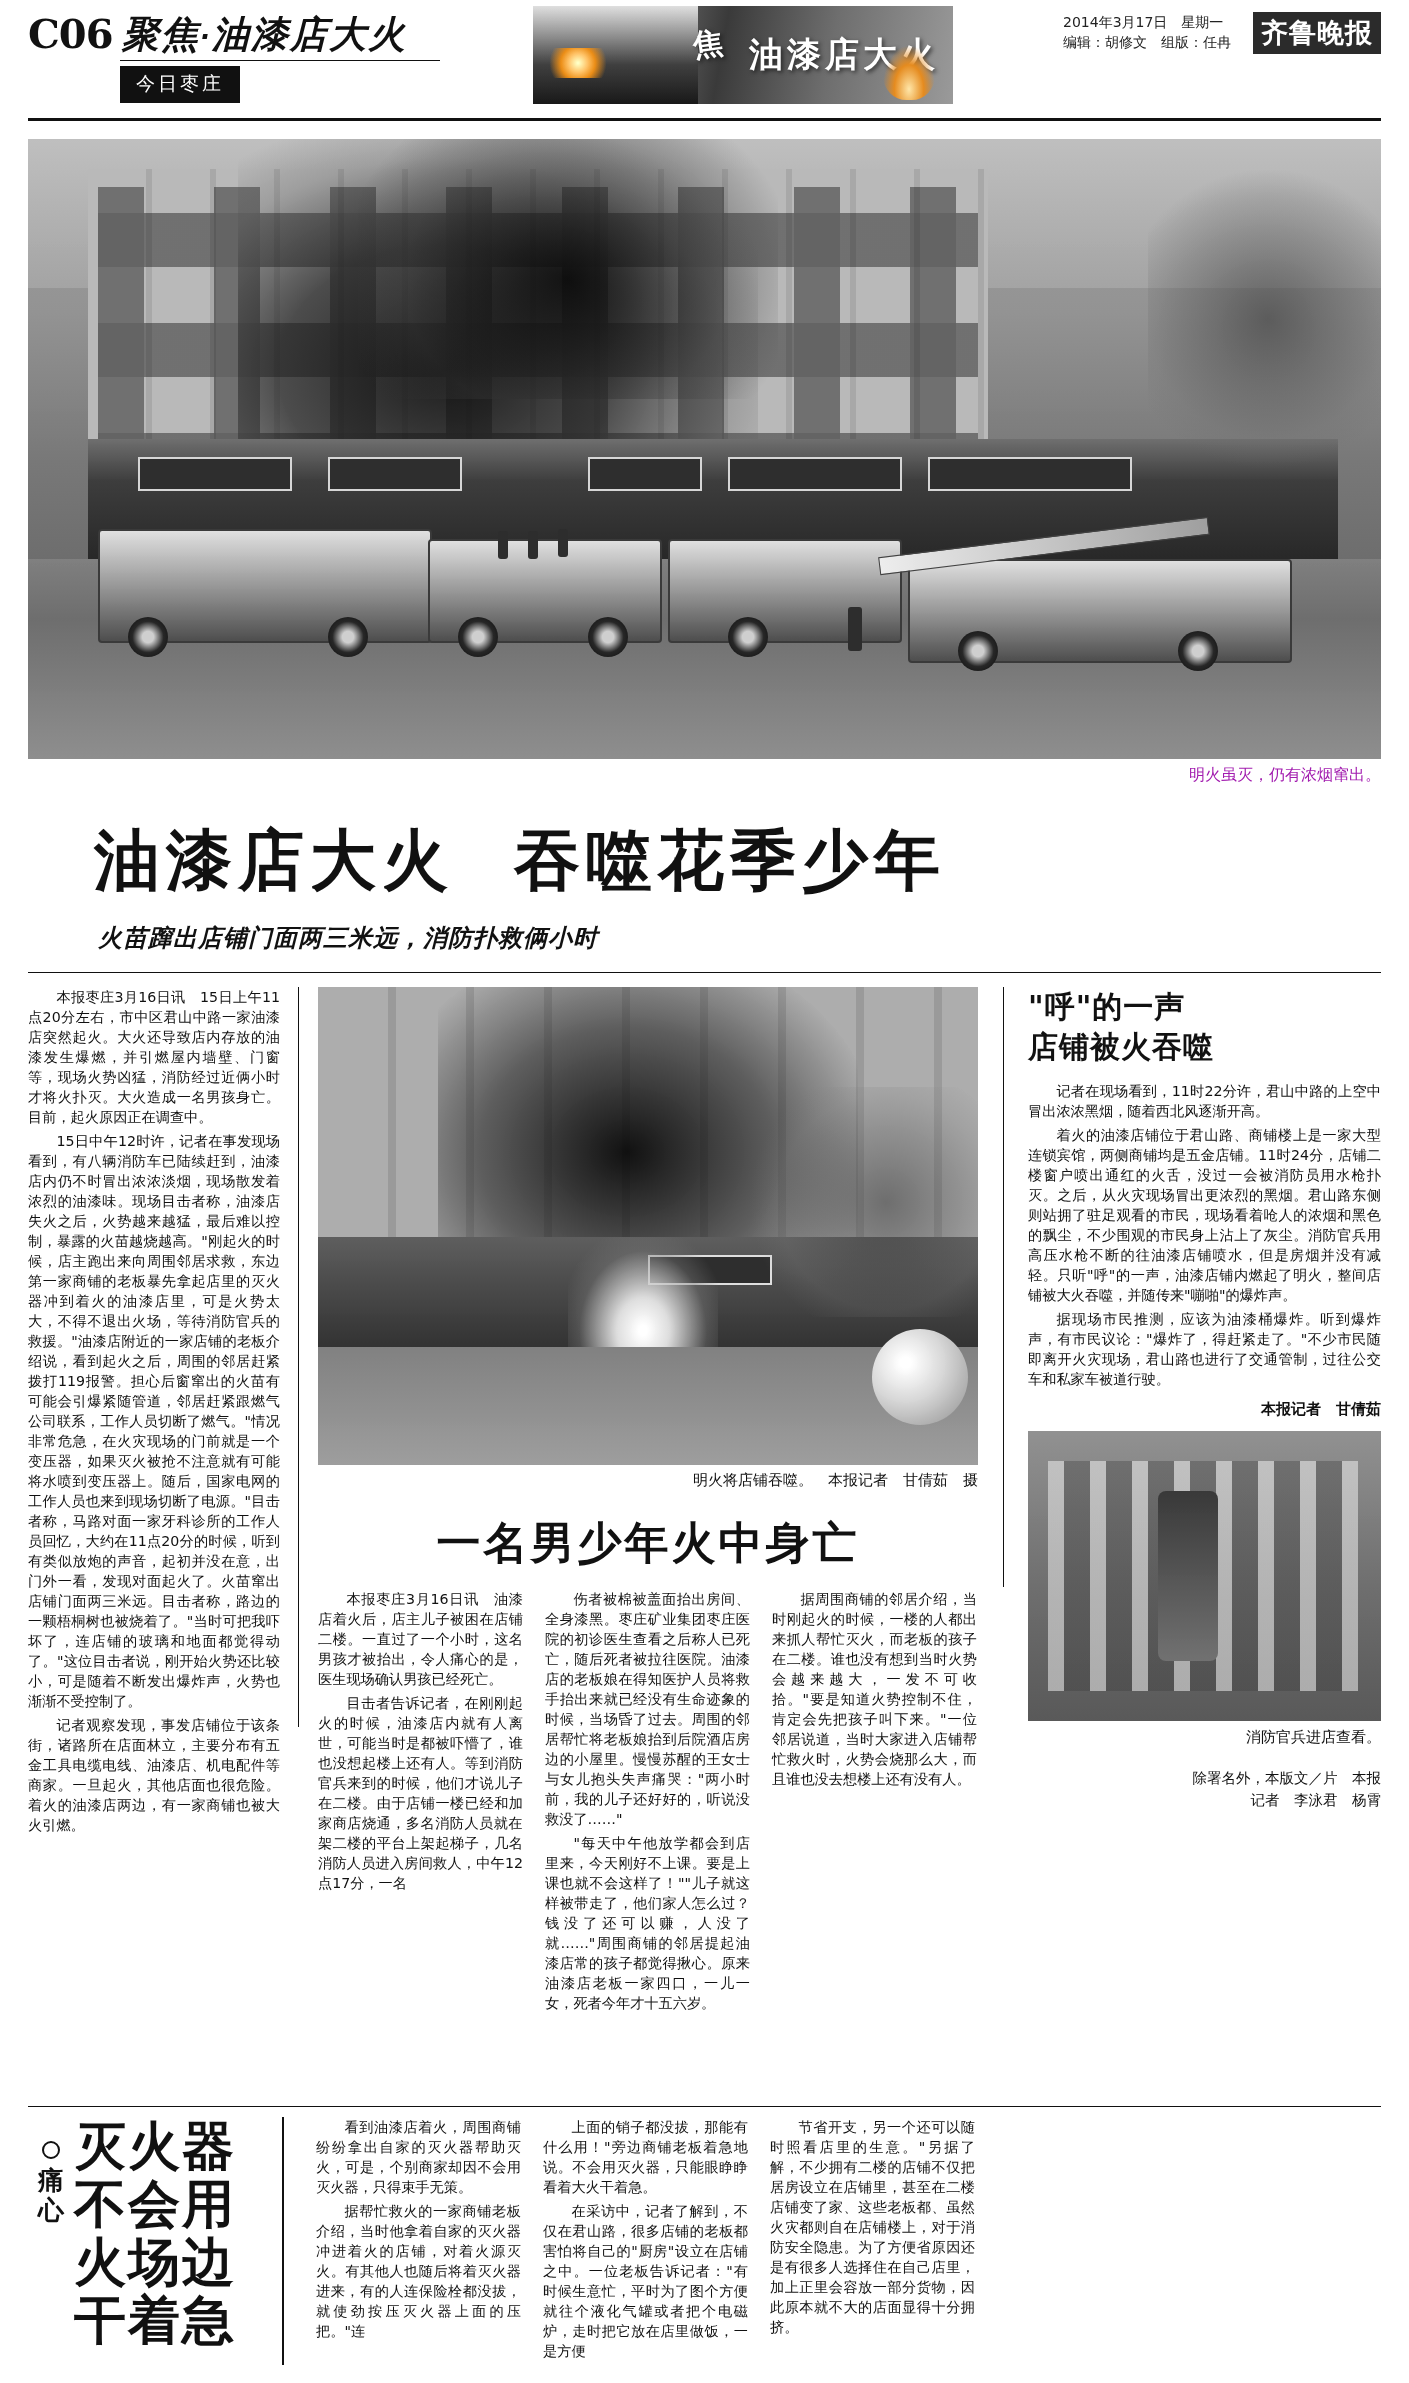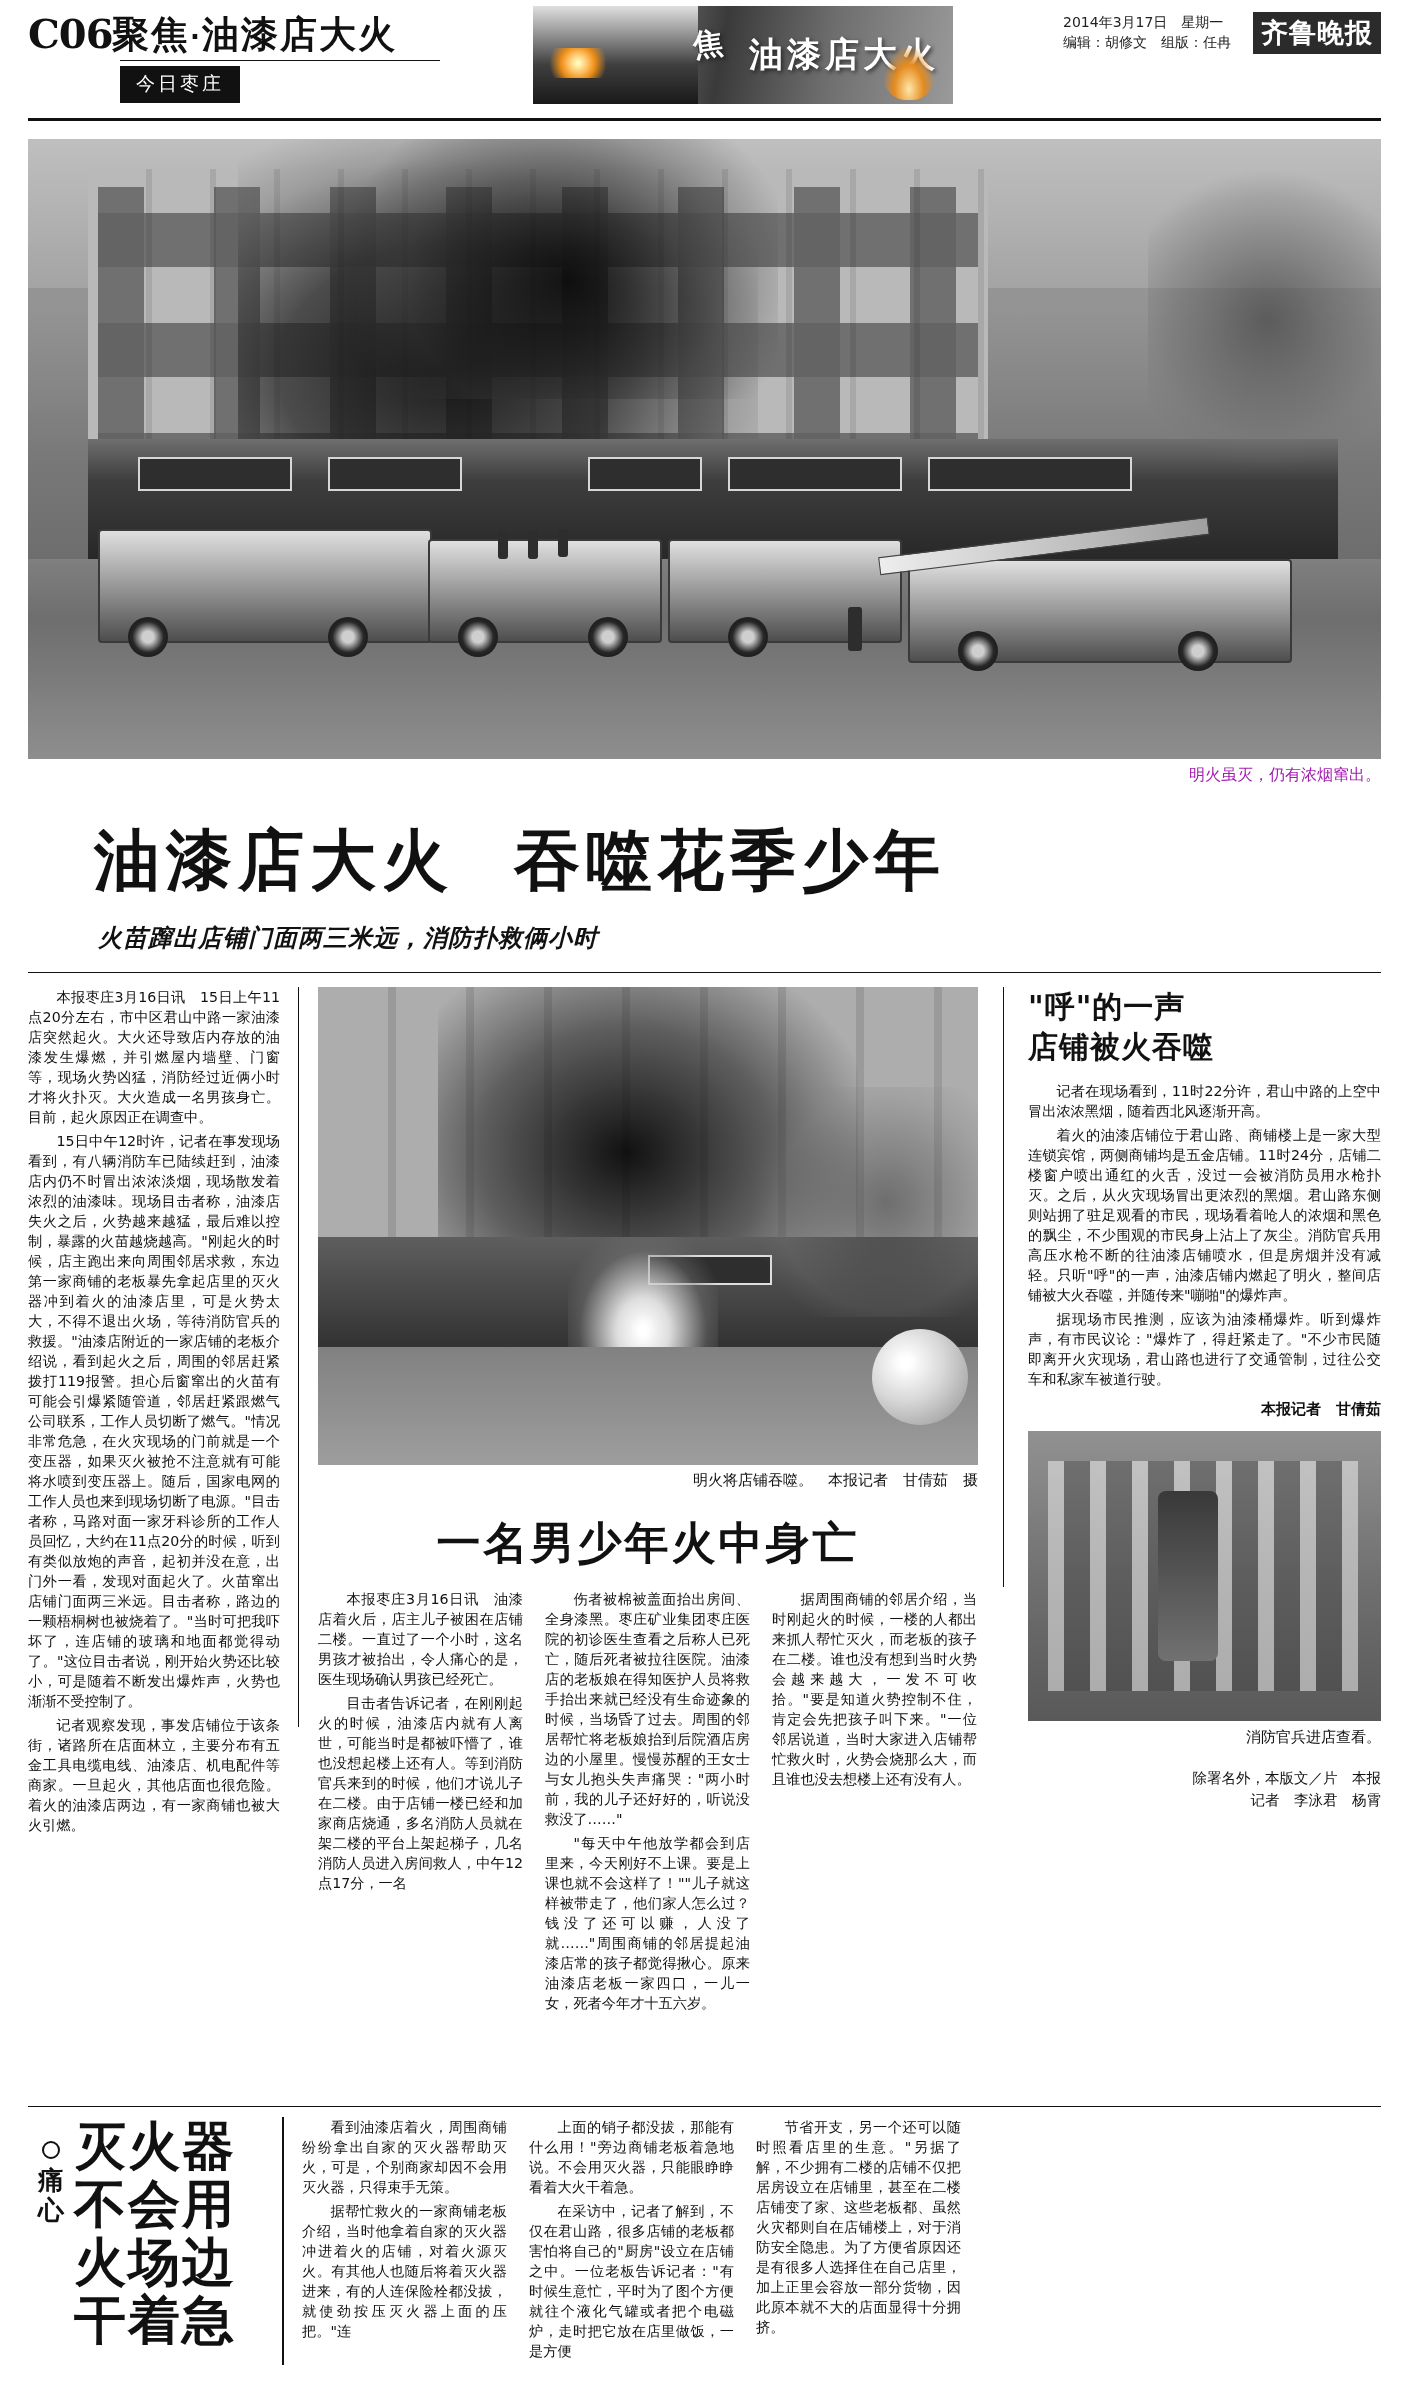--- a/index.html
+++ b/index.html
@@ -14,23 +14,24 @@
   .page{position:relative;width:1409px;height:2383px;box-sizing:border-box;padding:0 28px;}
 
   
   .masthead{position:relative;height:118px;border-bottom:3px solid #111;}
   .pagecode{
     position:absolute;left:0;top:10px;
     font-family:"DejaVu Serif","Liberation Serif",serif;
     font-weight:bold;font-size:40px;letter-spacing:-1px;
   }
   .section-title{
-    position:absolute;left:84px;top:10px;
+    position:absolute;left:94px;top:10px;
     font-size:37px;font-weight:bold;letter-spacing:2px;
     font-family:"DejaVu Sans","Liberation Sans",sans-serif;
+    font-style:italic;
   }
   .section-title .dot{font-size:26px;vertical-align:middle;}
   .today-tag{
     position:absolute;left:92px;top:66px;
     background:#111;color:#fff;font-size:19px;
     padding:5px 16px 6px 16px;letter-spacing:3px;
   }
   .rulebar{position:absolute;left:92px;top:60px;width:320px;height:1px;background:#111;}
   .logo-banner{
     position:absolute;left:505px;top:6px;width:420px;height:98px;
@@ -185,21 +186,21 @@
 
   
   .bottom{position:absolute;left:28px;bottom:18px;width:1353px;}
   .bt-hr{width:100%;height:1px;background:#111;margin-bottom:10px;}
   .bt-flex{display:flex;}
   .bt-label{width:46px;font-size:26px;line-height:30px;font-weight:bold;text-align:center;padding-top:18px;}
   .bt-bighead{
     width:210px;font-size:52px;line-height:58px;font-weight:bold;letter-spacing:2px;
     border-right:2px solid #111;padding-right:14px;box-sizing:border-box;
   }
-  .bt-cols{display:flex;gap:22px;padding-left:18px;}
+  .bt-cols{display:flex;gap:22px;padding-left:32px;}
   .bt-cols .c{width:205px;font-size:14.2px;line-height:20px;text-align:justify;}
   .circle-mark{display:inline-block;width:14px;height:14px;border:2px solid #111;border-radius:50%;}
 </style>
 </head>
 <body>
 
 <div class="page">
 
   <div class="masthead">
     <div class="pagecode">C06</div>

